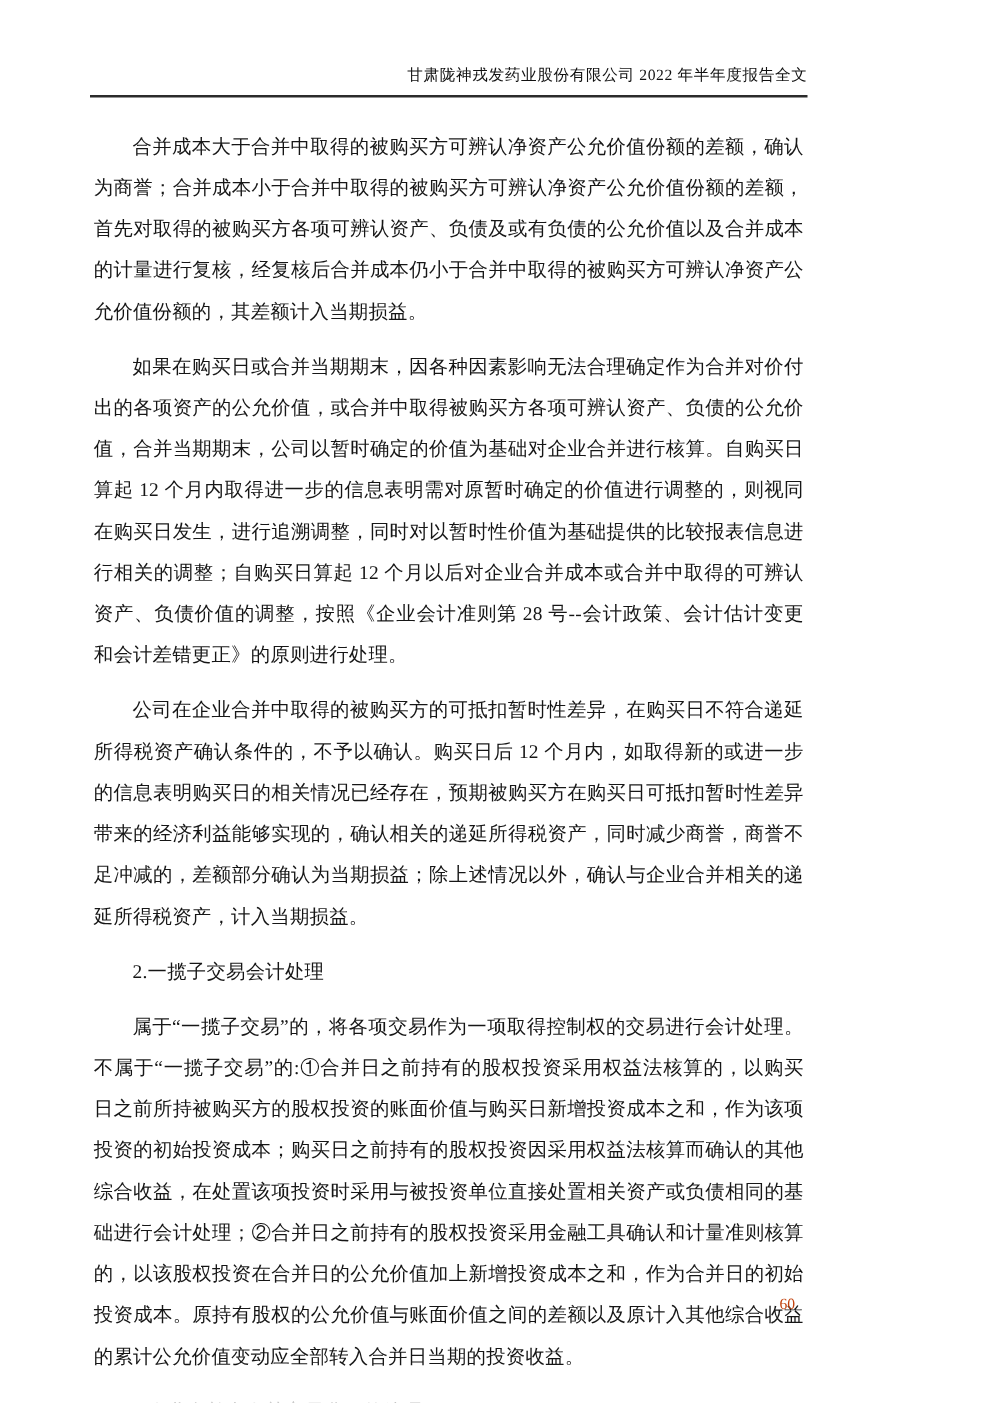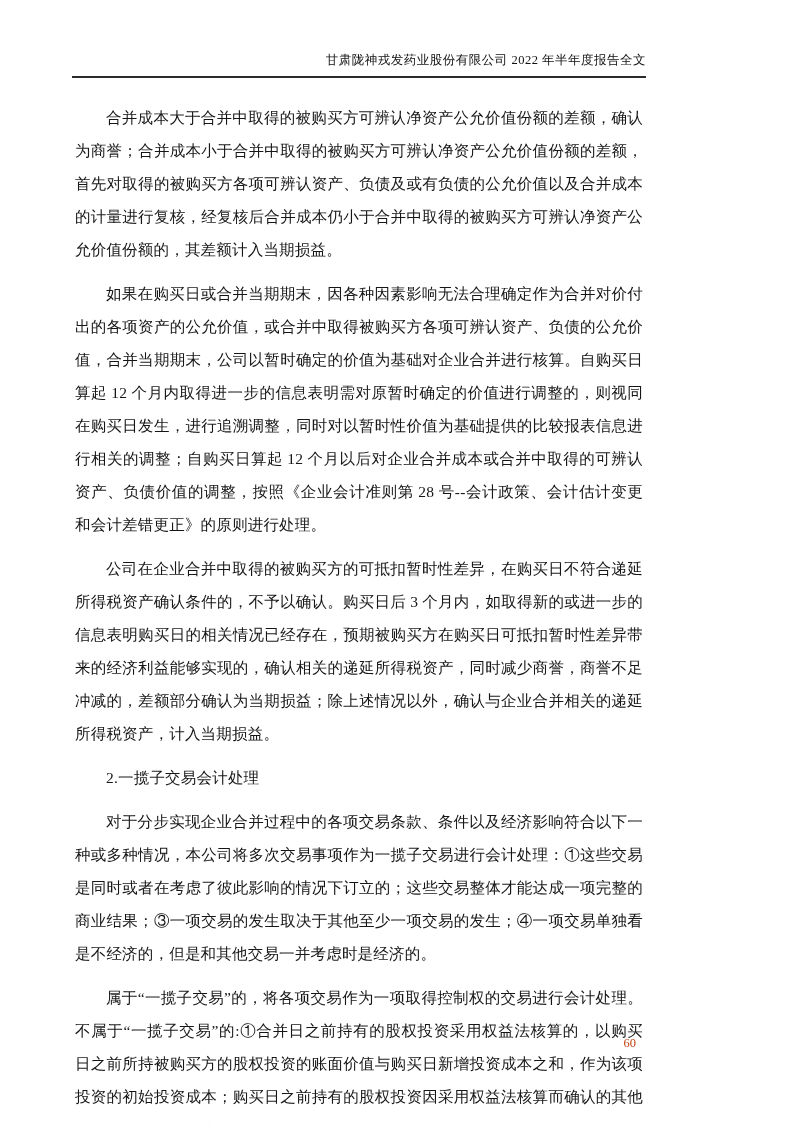--- a/index.html
+++ b/index.html
@@ -64,22 +64,21 @@
 
 <div class="page">
 
   <div class="header">甘肃陇神戎发药业股份有限公司 2022 年半年度报告全文</div>
 
   <div class="header-rule"></div>
 
   <div class="body-text">
       <p>合并成本大于合并中取得的被购买方可辨认净资产公允价值份额的差额，确认为商誉；合并成本小于合并中取得的被购买方可辨认净资产公允价值份额的差额，首先对取得的被购买方各项可辨认资产、负债及或有负债的公允价值以及合并成本的计量进行复核，经复核后合并成本仍小于合并中取得的被购买方可辨认净资产公允价值份额的，其差额计入当期损益。</p>
       <p>如果在购买日或合并当期期末，因各种因素影响无法合理确定作为合并对价付出的各项资产的公允价值，或合并中取得被购买方各项可辨认资产、负债的公允价值，合并当期期末，公司以暂时确定的价值为基础对企业合并进行核算。自购买日算起 12 个月内取得进一步的信息表明需对原暂时确定的价值进行调整的，则视同在购买日发生，进行追溯调整，同时对以暂时性价值为基础提供的比较报表信息进行相关的调整；自购买日算起 12 个月以后对企业合并成本或合并中取得的可辨认资产、负债价值的调整，按照《企业会计准则第 28 号--会计政策、会计估计变更和会计差错更正》的原则进行处理。</p>
-      <p>公司在企业合并中取得的被购买方的可抵扣暂时性差异，在购买日不符合递延所得税资产确认条件的，不予以确认。购买日后 3 个月内，如取得新的或进一步的信息表明购买日的相关情况已经存在，预期被购买方在购买日可抵扣暂时性差异带来的经济利益能够实现的，确认相关的递延所得税资产，同时减少商誉，商誉不足冲减的，差额部分确认为当期损益；除上述情况以外，确认与企业合并相关的递延所得税资产，计入当期损益。</p>
+      <p>公司在企业合并中取得的被购买方的可抵扣暂时性差异，在购买日不符合递延所得税资产确认条件的，不予以确认。购买日后 12 个月内，如取得新的或进一步的信息表明购买日的相关情况已经存在，预期被购买方在购买日可抵扣暂时性差异带来的经济利益能够实现的，确认相关的递延所得税资产，同时减少商誉，商誉不足冲减的，差额部分确认为当期损益；除上述情况以外，确认与企业合并相关的递延所得税资产，计入当期损益。</p>
       <p>2.一揽子交易会计处理</p>
-      <p>对于分步实现企业合并过程中的各项交易条款、条件以及经济影响符合以下一种或多种情况，本公司将多次交易事项作为一揽子交易进行会计处理：①这些交易是同时或者在考虑了彼此影响的情况下订立的；这些交易整体才能达成一项完整的商业结果；③一项交易的发生取决于其他至少一项交易的发生；④一项交易单独看是不经济的，但是和其他交易一并考虑时是经济的。</p>
       <p>属于“一揽子交易”的，将各项交易作为一项取得控制权的交易进行会计处理。不属于“一揽子交易”的:①合并日之前持有的股权投资采用权益法核算的，以购买日之前所持被购买方的股权投资的账面价值与购买日新增投资成本之和，作为该项投资的初始投资成本；购买日之前持有的股权投资因采用权益法核算而确认的其他综合收益，在处置该项投资时采用与被投资单位直接处置相关资产或负债相同的基础进行会计处理；②合并日之前持有的股权投资采用金融工具确认和计量准则核算的，以该股权投资在合并日的公允价值加上新增投资成本之和，作为合并日的初始投资成本。原持有股权的公允价值与账面价值之间的差额以及原计入其他综合收益的累计公允价值变动应全部转入合并日当期的投资收益。</p>
       <p>4.企业合并中有关交易费用的处理</p>
     </div>
 
   <div class="page-number">60</div>
 
 </div>
 
 </body></html>

